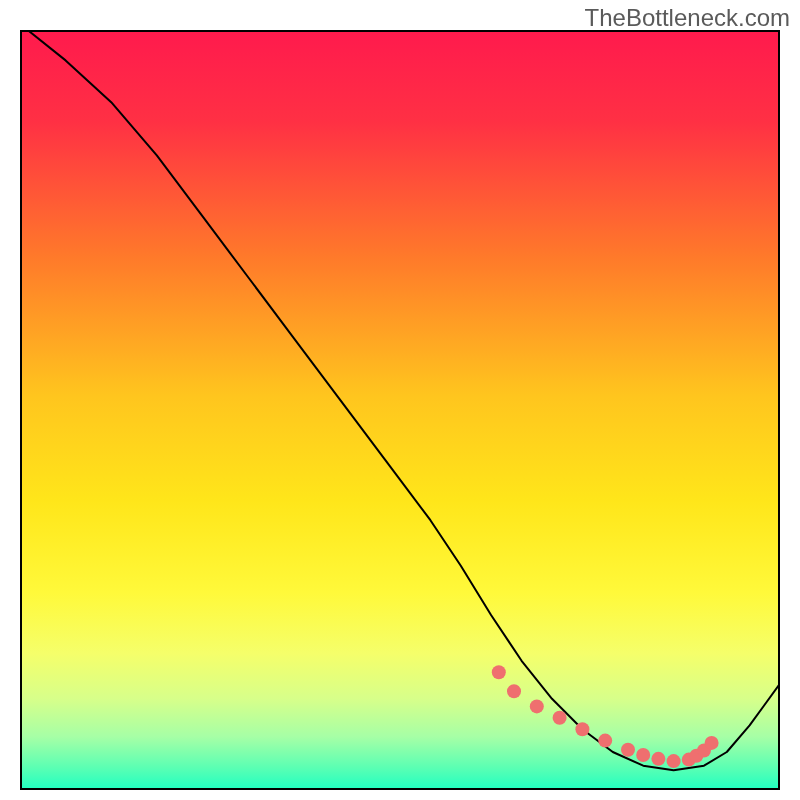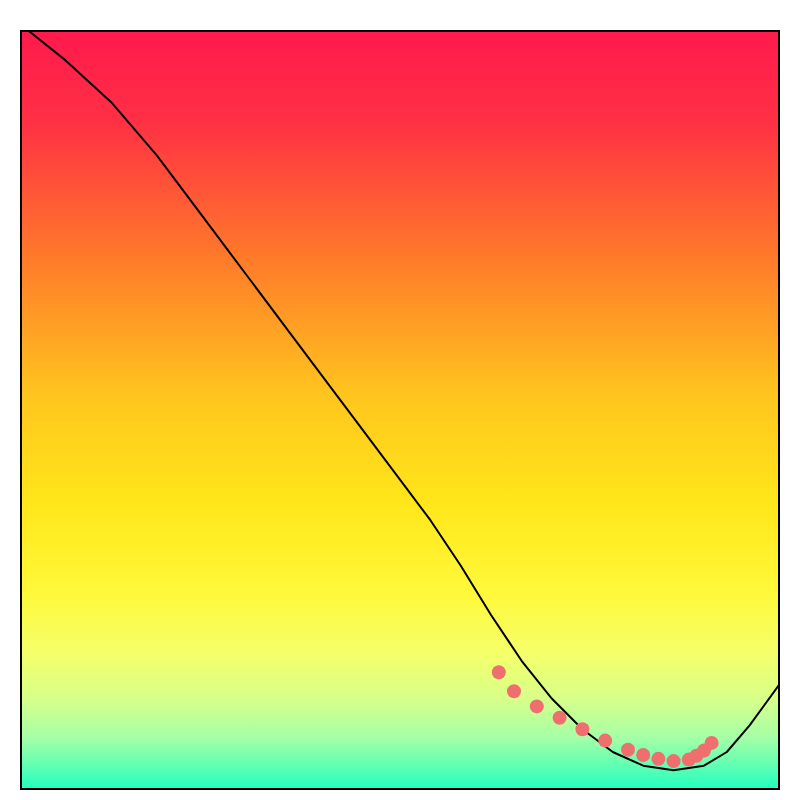--- a/index.html
+++ b/index.html
@@ -30,20 +30,21 @@
   .plot-svg {
     width: 100%;
     height: 100%;
     display: block;
   }
 </style>
 </head>
 <body>
 
 <div class="chart-container">
+  <div class="watermark">TheBottleneck.com</div>
   <div class="plot-area">
     <svg class="plot-svg" viewBox="0 0 760 760" preserveAspectRatio="none">
       <defs>
         <linearGradient id="bg-grad" x1="0" y1="0" x2="0" y2="1">
             <stop offset="0%" stop-color="#ff1a4d"></stop>
             <stop offset="12%" stop-color="#ff3044"></stop>
             <stop offset="30%" stop-color="#ff7a2a"></stop>
             <stop offset="48%" stop-color="#ffc51e"></stop>
             <stop offset="62%" stop-color="#ffe61a"></stop>
             <stop offset="74%" stop-color="#fff93a"></stop>

